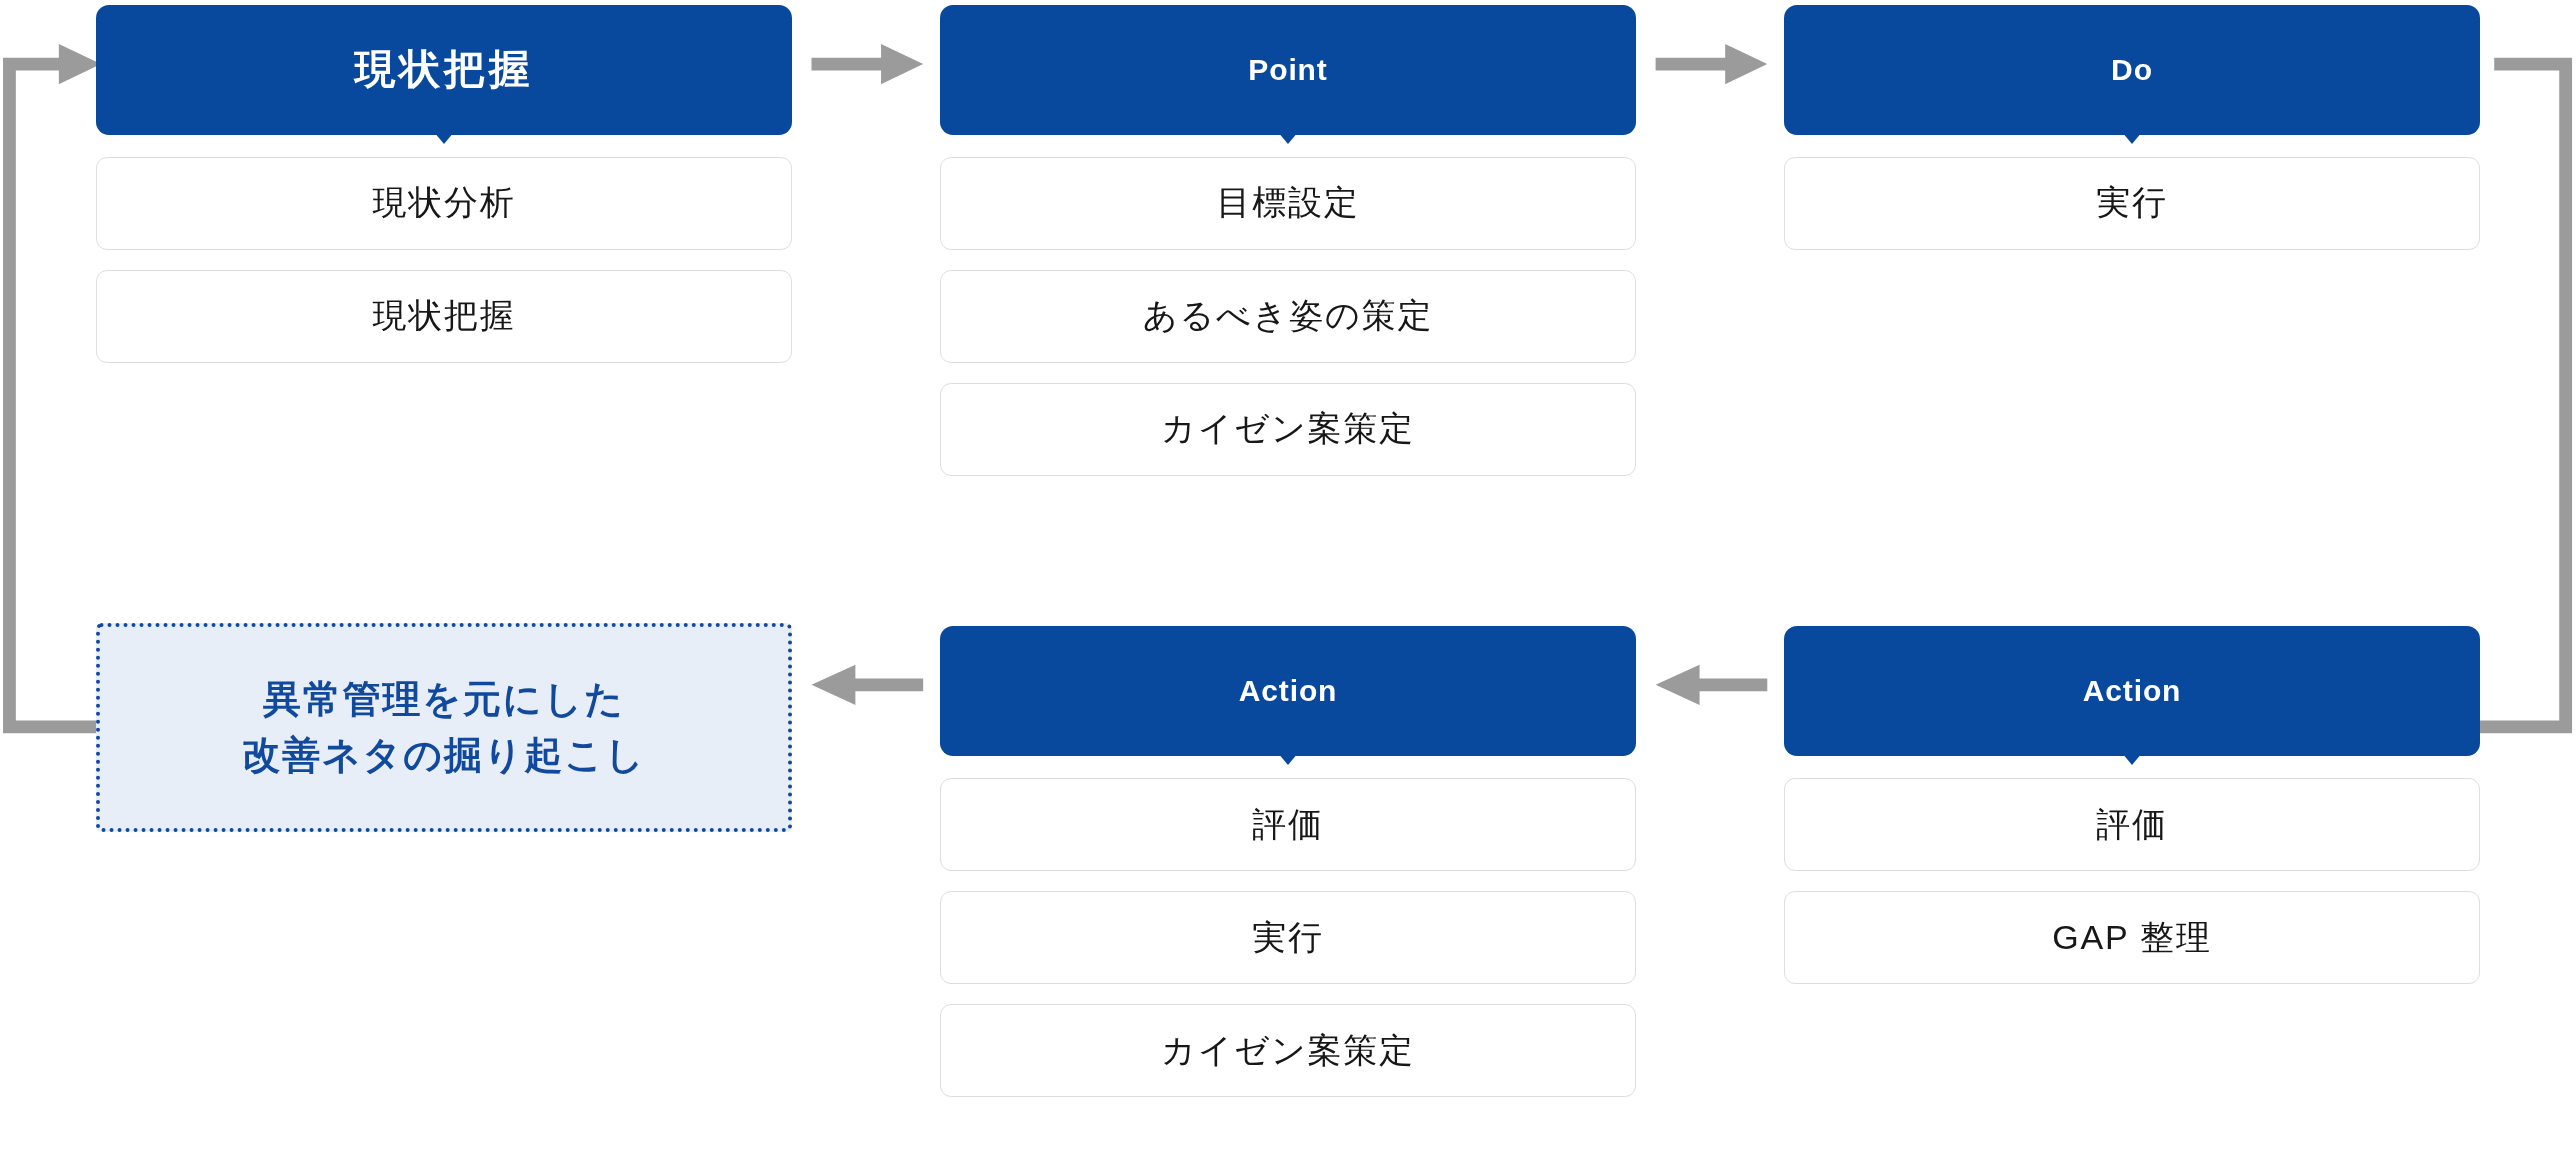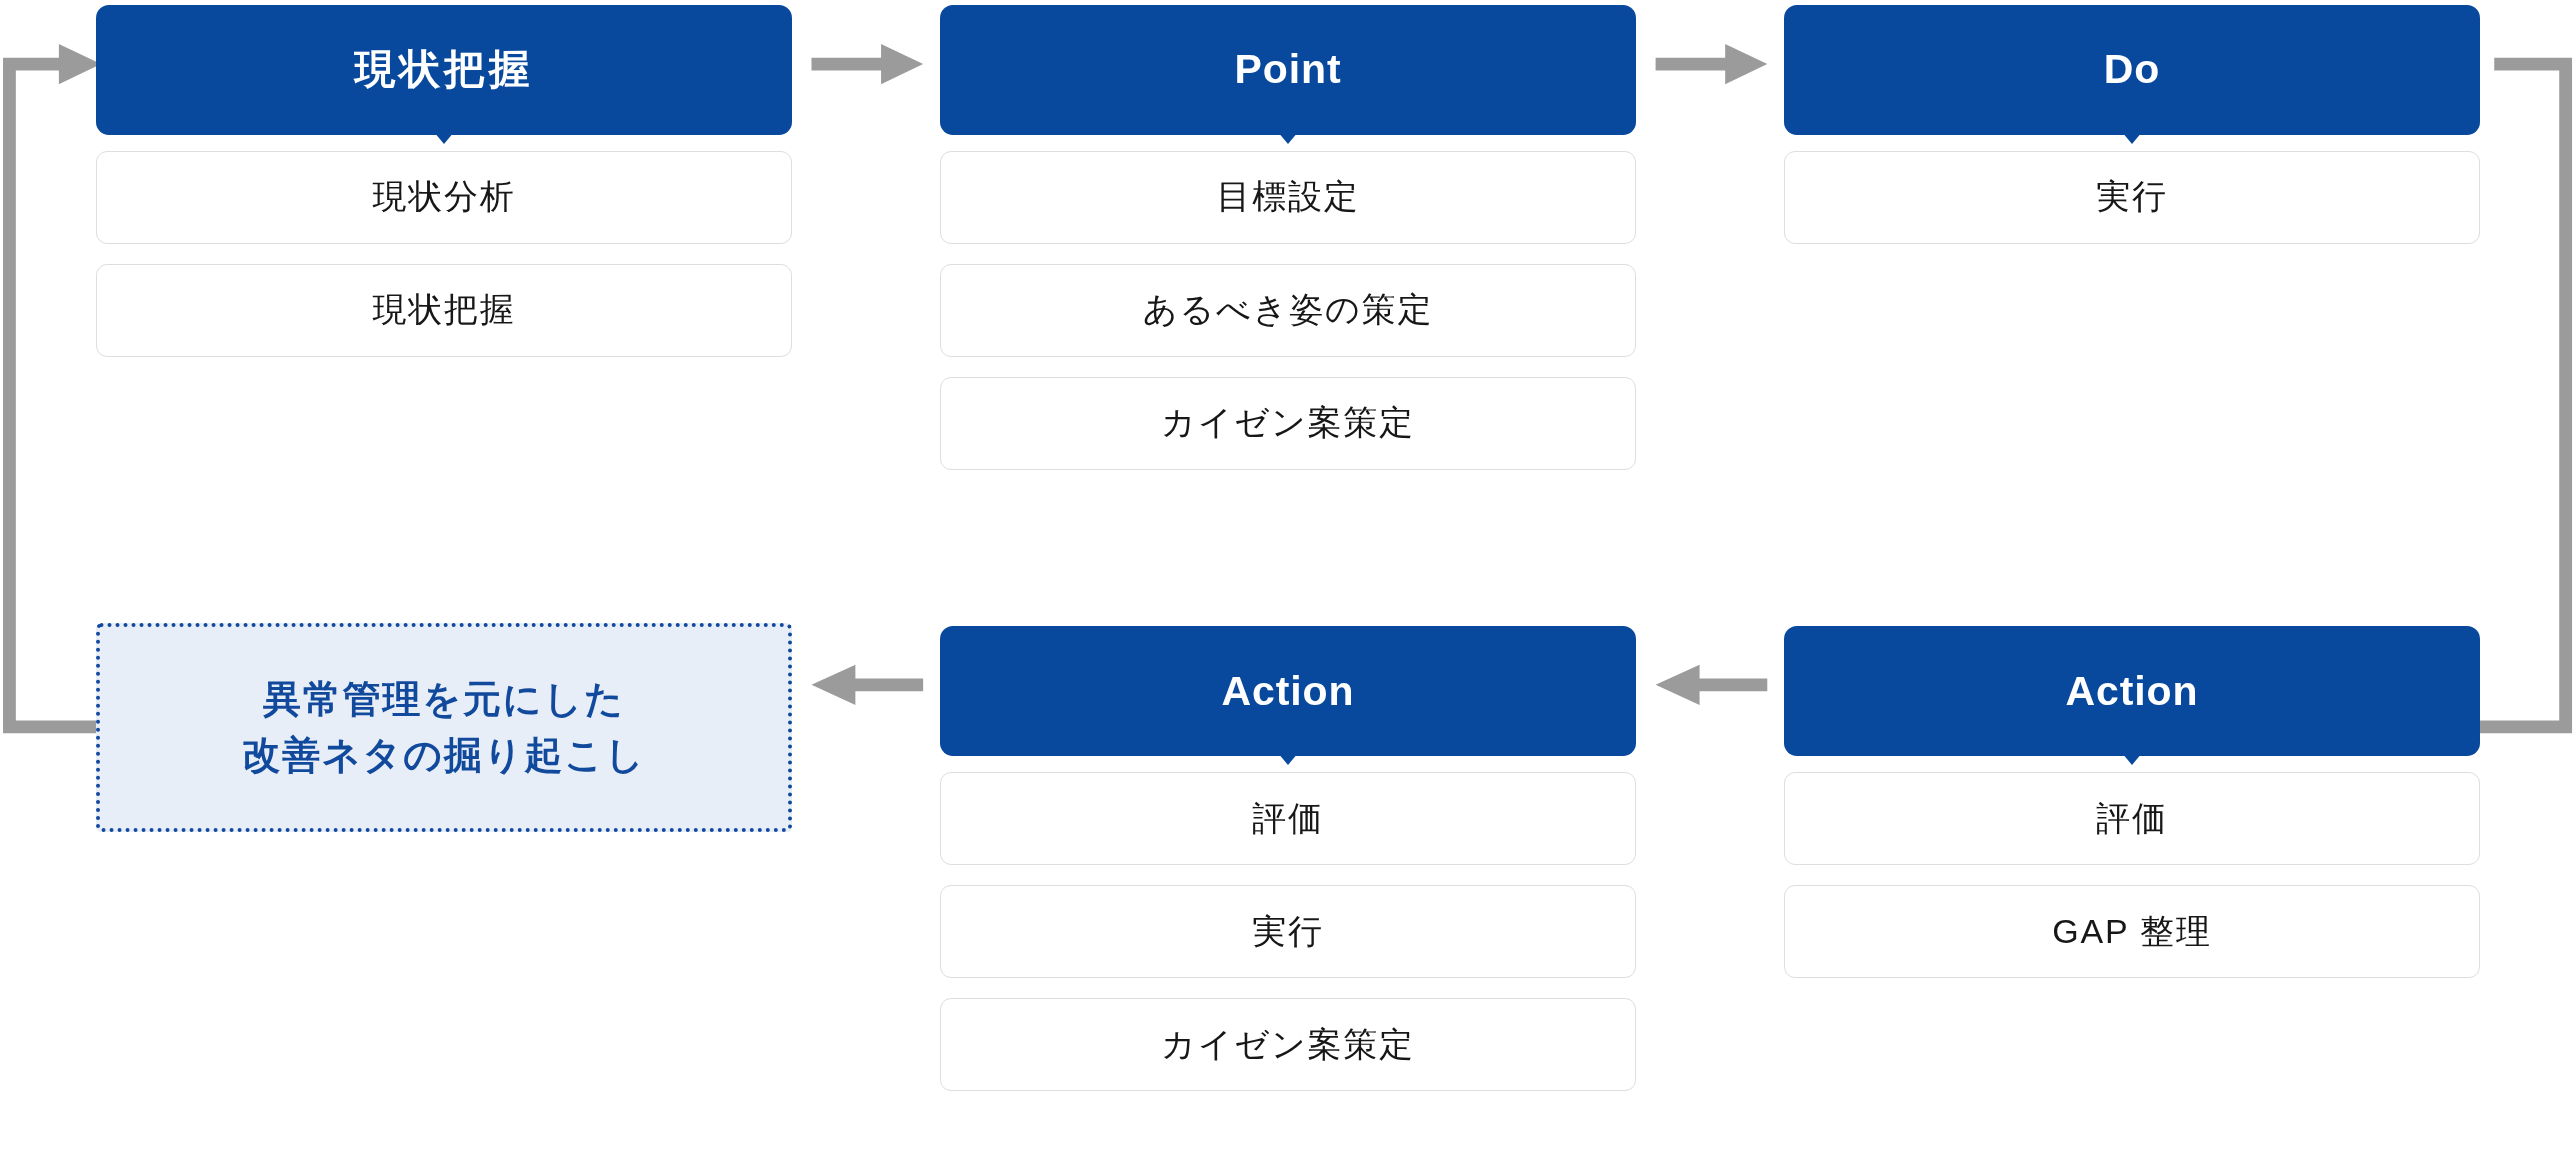--- a/index.html
+++ b/index.html
@@ -58,34 +58,34 @@
     top: 115px;
     margin-left: -20px;
     width: 0;
     height: 0;
     border-left: 20px solid transparent;
     border-right: 20px solid transparent;
     border-top: 24px solid #08499D;
   }
   .header-label {
     color: #ffffff;
-    font-size: 41px;
+    font-size: 30px;
     font-weight: bold;
     letter-spacing: 0.9px;
     line-height: 1;
     white-space: nowrap;
   }
   .header-label.jp {
     font-size: 41px;
     letter-spacing: 3.7px;
   }
 
   
   .sub-list {
-    margin-top: 16px;
+    margin-top: 22px;
   }
   .sub-box {
     width: 696px;
     height: 93px;
     border: 1.8px solid #DEDEDE;
     border-radius: 11px;
     background: #ffffff;
     box-sizing: border-box;
     display: flex;
     align-items: center;

